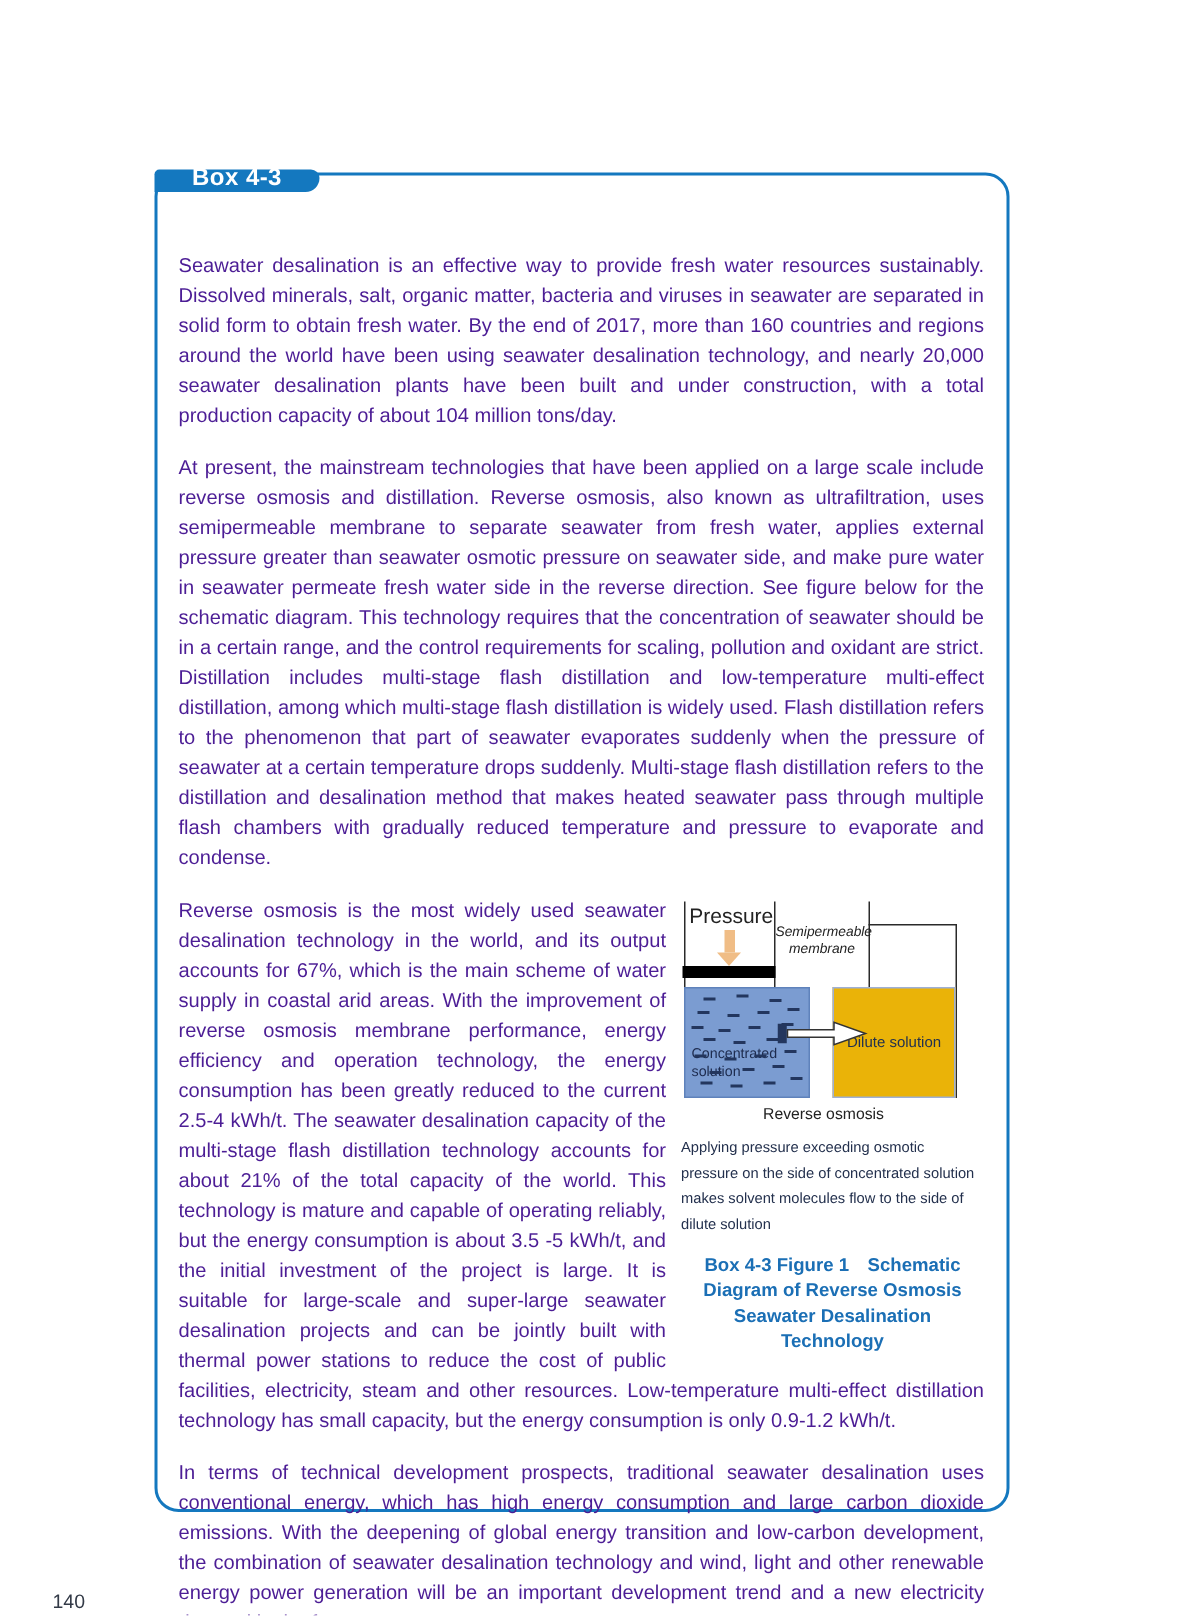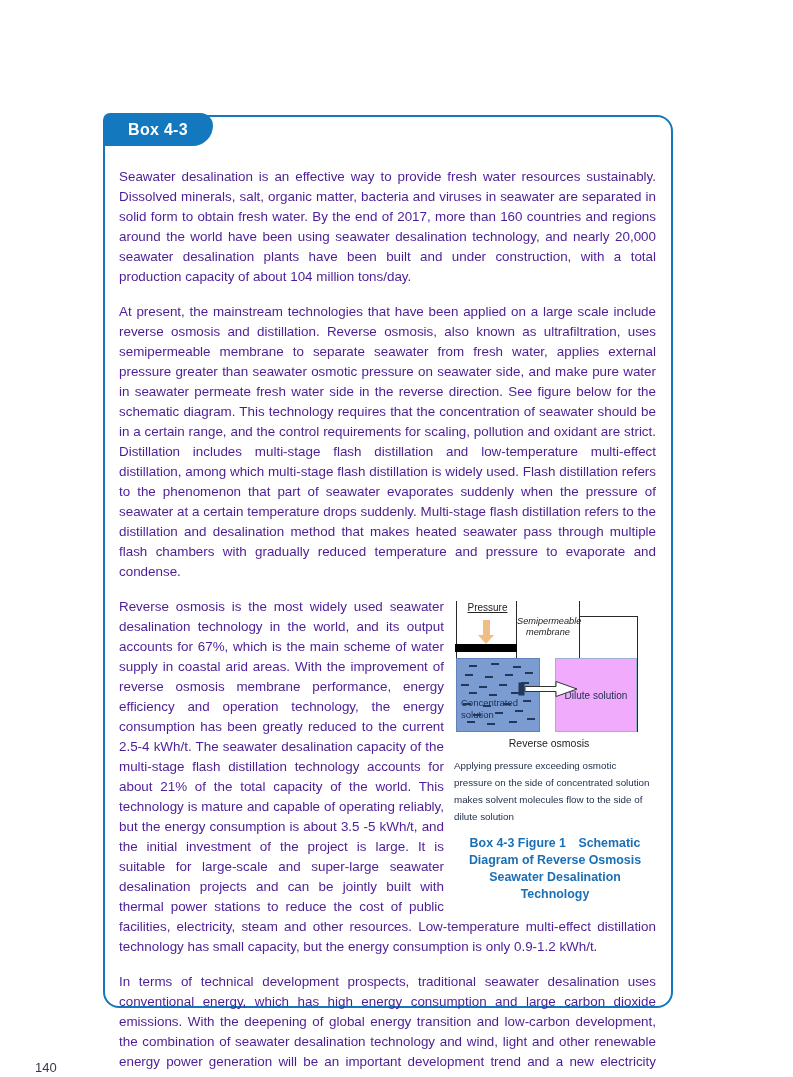--- a/index.html
+++ b/index.html
@@ -6,23 +6,23 @@
   html,body { margin:0; padding:0; background:#ffffff; }
   .page {
     position: relative; width: 793px; height: 1077px; background:#fff;
     font-family: "Liberation Sans", sans-serif; overflow: hidden;
   }
   .doc-box {
     position: absolute; left: 103px; top: 115px; width: 570px; height: 893px;
     border: 2px solid #1478bf; border-radius: 16px; background: #fff;
   }
   .tab {
-    position: absolute; left: -2px; top: -4px; width: 110px; height: 33px;
+    position: absolute; left: -2px; top: -4px; width: 110px; height: 15px;
     background: #1478bf; border-radius: 9px 16px 26px 0;
-    display: flex; align-items: center; justify-content: center;
+    display: flex; align-items: flex-end; justify-content: center;
   }
   .tab-label { color:#fff; font-weight: bold; font-size: 16px; letter-spacing: .3px; }
   .box-title {
     position: absolute; top: 12px; left: 120px; right: 20px; margin: 0;
     text-align: center; font-size: 15.5px; font-weight: bold; color: #1a1a1a;
   }
   .box-content { padding: 50px 15px 0 14px; }
   .box-content p {
     margin: 0 0 15px 0; font-size: 13.4px; line-height: 20px;
     color: #4c1d95; text-align: justify;
@@ -33,36 +33,36 @@
   
   .figure { float: right; width: 202px; margin: 2px 0 4px 10px; }
   .diagram { position: relative; width: 190px; height: 135px; }
   .wall { position: absolute; width: 1px; background: #2a2a2a; }
   .w-left   { left: 2px;   top: 2px;  height: 57px; }
   .w-mid-l  { left: 62px;  top: 2px;  height: 57px; }
   .w-mid-r  { left: 125px; top: 2px;  height: 57px; }
   .w-right  { left: 183px; top: 17px; height: 116px; }
   .rim-right { position: absolute; left: 125px; top: 17px; width: 59px; height: 1px; background: #2a2a2a; }
   .lbl { position: absolute; color: #222222; }
-  .pressure-lbl { left: 5px; top: 3px; width: 57px; text-align: center; font-size: 10px; text-decoration: underline; }
+  .pressure-lbl { left: 5px; top: 3px; width: 57px; text-align: center; font-size: 14px; }
   .membrane-lbl { left: 63px; top: 17px; width: 62px; text-align: center; font-size: 9.2px; line-height: 10.5px; font-style: italic; }
   .p-arrow-shaft { position: absolute; left: 29px; top: 21px; width: 7px; height: 15px; background: #f0bd86; }
   .p-arrow-head {
     position: absolute; left: 24px; top: 36px; width: 0; height: 0;
     border-left: 8px solid transparent; border-right: 8px solid transparent;
     border-top: 9px solid #f0bd86;
   }
   .piston { position: absolute; left: 1px; top: 45px; width: 62px; height: 8px; background: #000; }
   .dark-box {
     position: absolute; left: 2px; top: 59px; width: 84px; height: 74px;
     background: #7b9cd1; border: 1px solid #5f82bb;
   }
   .light-box {
     position: absolute; left: 101px; top: 59px; width: 82px; height: 74px;
-    background: #f0abfc; border: 1px solid #9eb0d6;
+    background: #eab308; border: 1px solid #9eb0d6;
     display: flex; align-items: center; justify-content: center; text-align: right;
   }
   .conc-lbl { left: 4px; top: 38px; width: 76px; font-size: 9.5px; line-height: 12px; color: #1d2b4e; }
   .dilute-lbl { font-size: 10px; color: #22314f; position: static; }
   .dash { position: absolute; width: 8px; height: 2px; background: #23365e; }
   .flow-arrow { position: absolute; left: 64px; top: 80px; }
   .diagram-caption { width: 190px; text-align: center; font-size: 10.5px; color: #222; margin-top: 3px; }
   .figure-note { margin-top: 8px; font-size: 9.8px; line-height: 17px; color: #23304d; text-align: left; }
   .figure-caption {
     margin-top: 10px; font-size: 12.4px; line-height: 17px; font-weight: bold;

